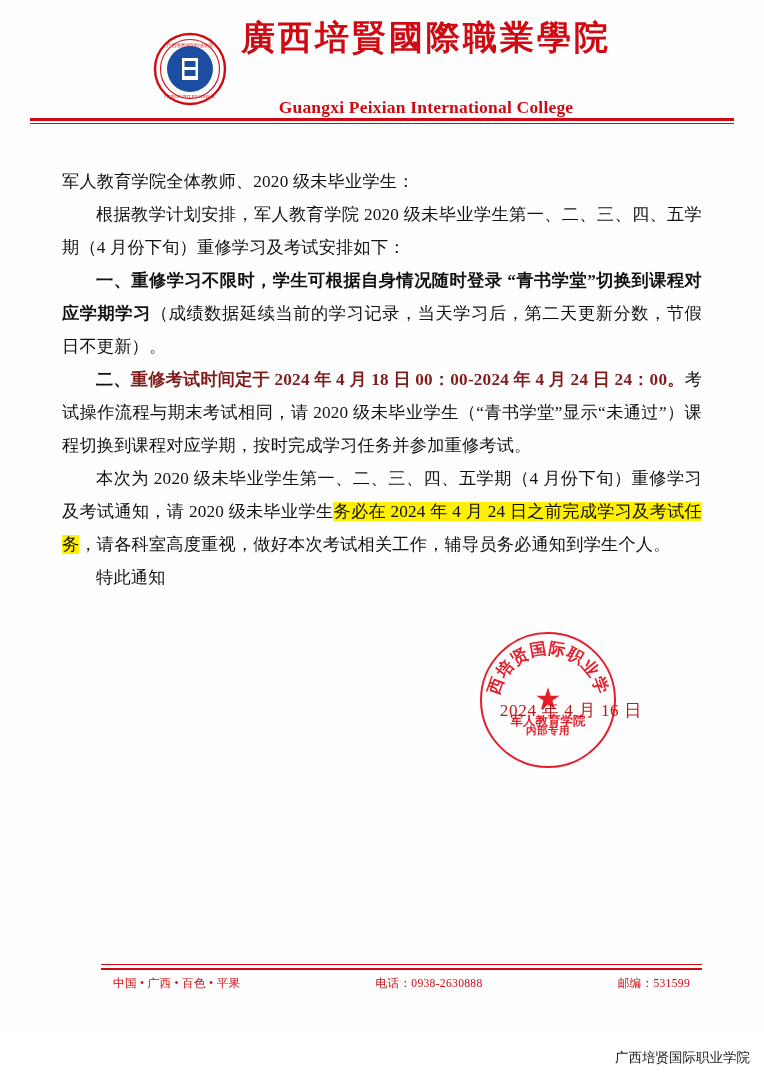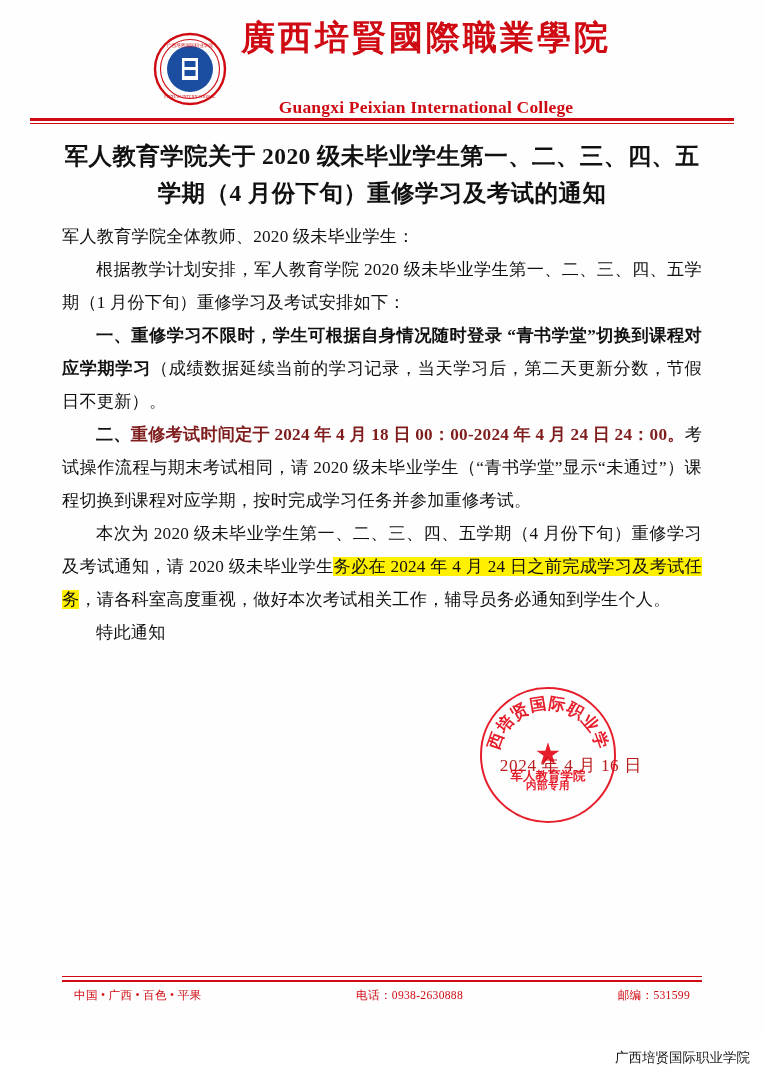--- a/index.html
+++ b/index.html
@@ -93,21 +93,21 @@
   }
   p.para {
     font-size: 17.2px;
     line-height: 1.92;
     color: #111;
     margin: 0;
     text-align: justify;
     letter-spacing: 0.2px;
   }
   p.first {
-    margin-top: 8px;
+    margin-top: 27px;
   }
   .indent {
     text-indent: 34px;
   }
   .bold {
     font-weight: bold;
   }
   .red {
     color: #7f1d1d;
     font-weight: bold;
@@ -185,21 +185,22 @@
     font-size: 12.5px;
     font-weight: bold;
     color: #e3000f;
   }
 
   
   .footer {
     position: absolute;
     left: 0;
     right: 0;
-    bottom: 32px;
+    bottom: 44px;
+    padding-left: 39px;
   }
   .f-rule-thin {
     height: 1px;
     background: #cf0a12;
     margin: 0 62px 2.5px 62px;
   }
   .f-rule-thick {
     height: 2.4px;
     background: #cf0a12;
     margin: 0 62px 0 62px;
@@ -257,25 +258,24 @@
         <div class="cn-title">廣西培賢國際職業學院</div>
         <div class="en-title">Guangxi Peixian International College</div>
       </div>
     </div>
     <div class="rule-thick"></div>
     <div class="rule-thin"></div>
   </div>
 
   <div class="doc-body">
 
-    <div class="doc-title">军人教育学院关于 2020 级未毕业学生第一、二、三、四、五学期（4 月份下旬）重修学习及考试的通知</div>
 
     <p class="para first">军人教育学院全体教师、2020 级未毕业学生：</p>
 
-    <p class="para indent">根据教学计划安排，军人教育学院 2020 级未毕业学生第一、二、三、四、五学期（1 月份下旬）重修学习及考试安排如下：</p>
+    <p class="para indent">根据教学计划安排，军人教育学院 2020 级未毕业学生第一、二、三、四、五学期（4 月份下旬）重修学习及考试安排如下：</p>
 
     <p class="para indent">
       <span class="bold">一、重修学习不限时，学生可根据自身情况随时登录 “青书学堂”切换到课程对应学期学习</span><span>（成绩数据延续当前的学习记录，当天学习后，第二天更新分数，节假日不更新）。</span>
     </p>
 
     <p class="para indent">
       <span class="bold">二、</span><span class="red">重修考试时间定于 2024 年 4 月 18 日 00：00-2024 年 4 月 24 日 24：00。</span><span>考试操作流程与期末考试相同，请 2020 级未毕业学生（“青书学堂”显示“未通过”）课程切换到课程对应学期，按时完成学习任务并参加重修考试。</span>
     </p>
 
     <p class="para indent">

